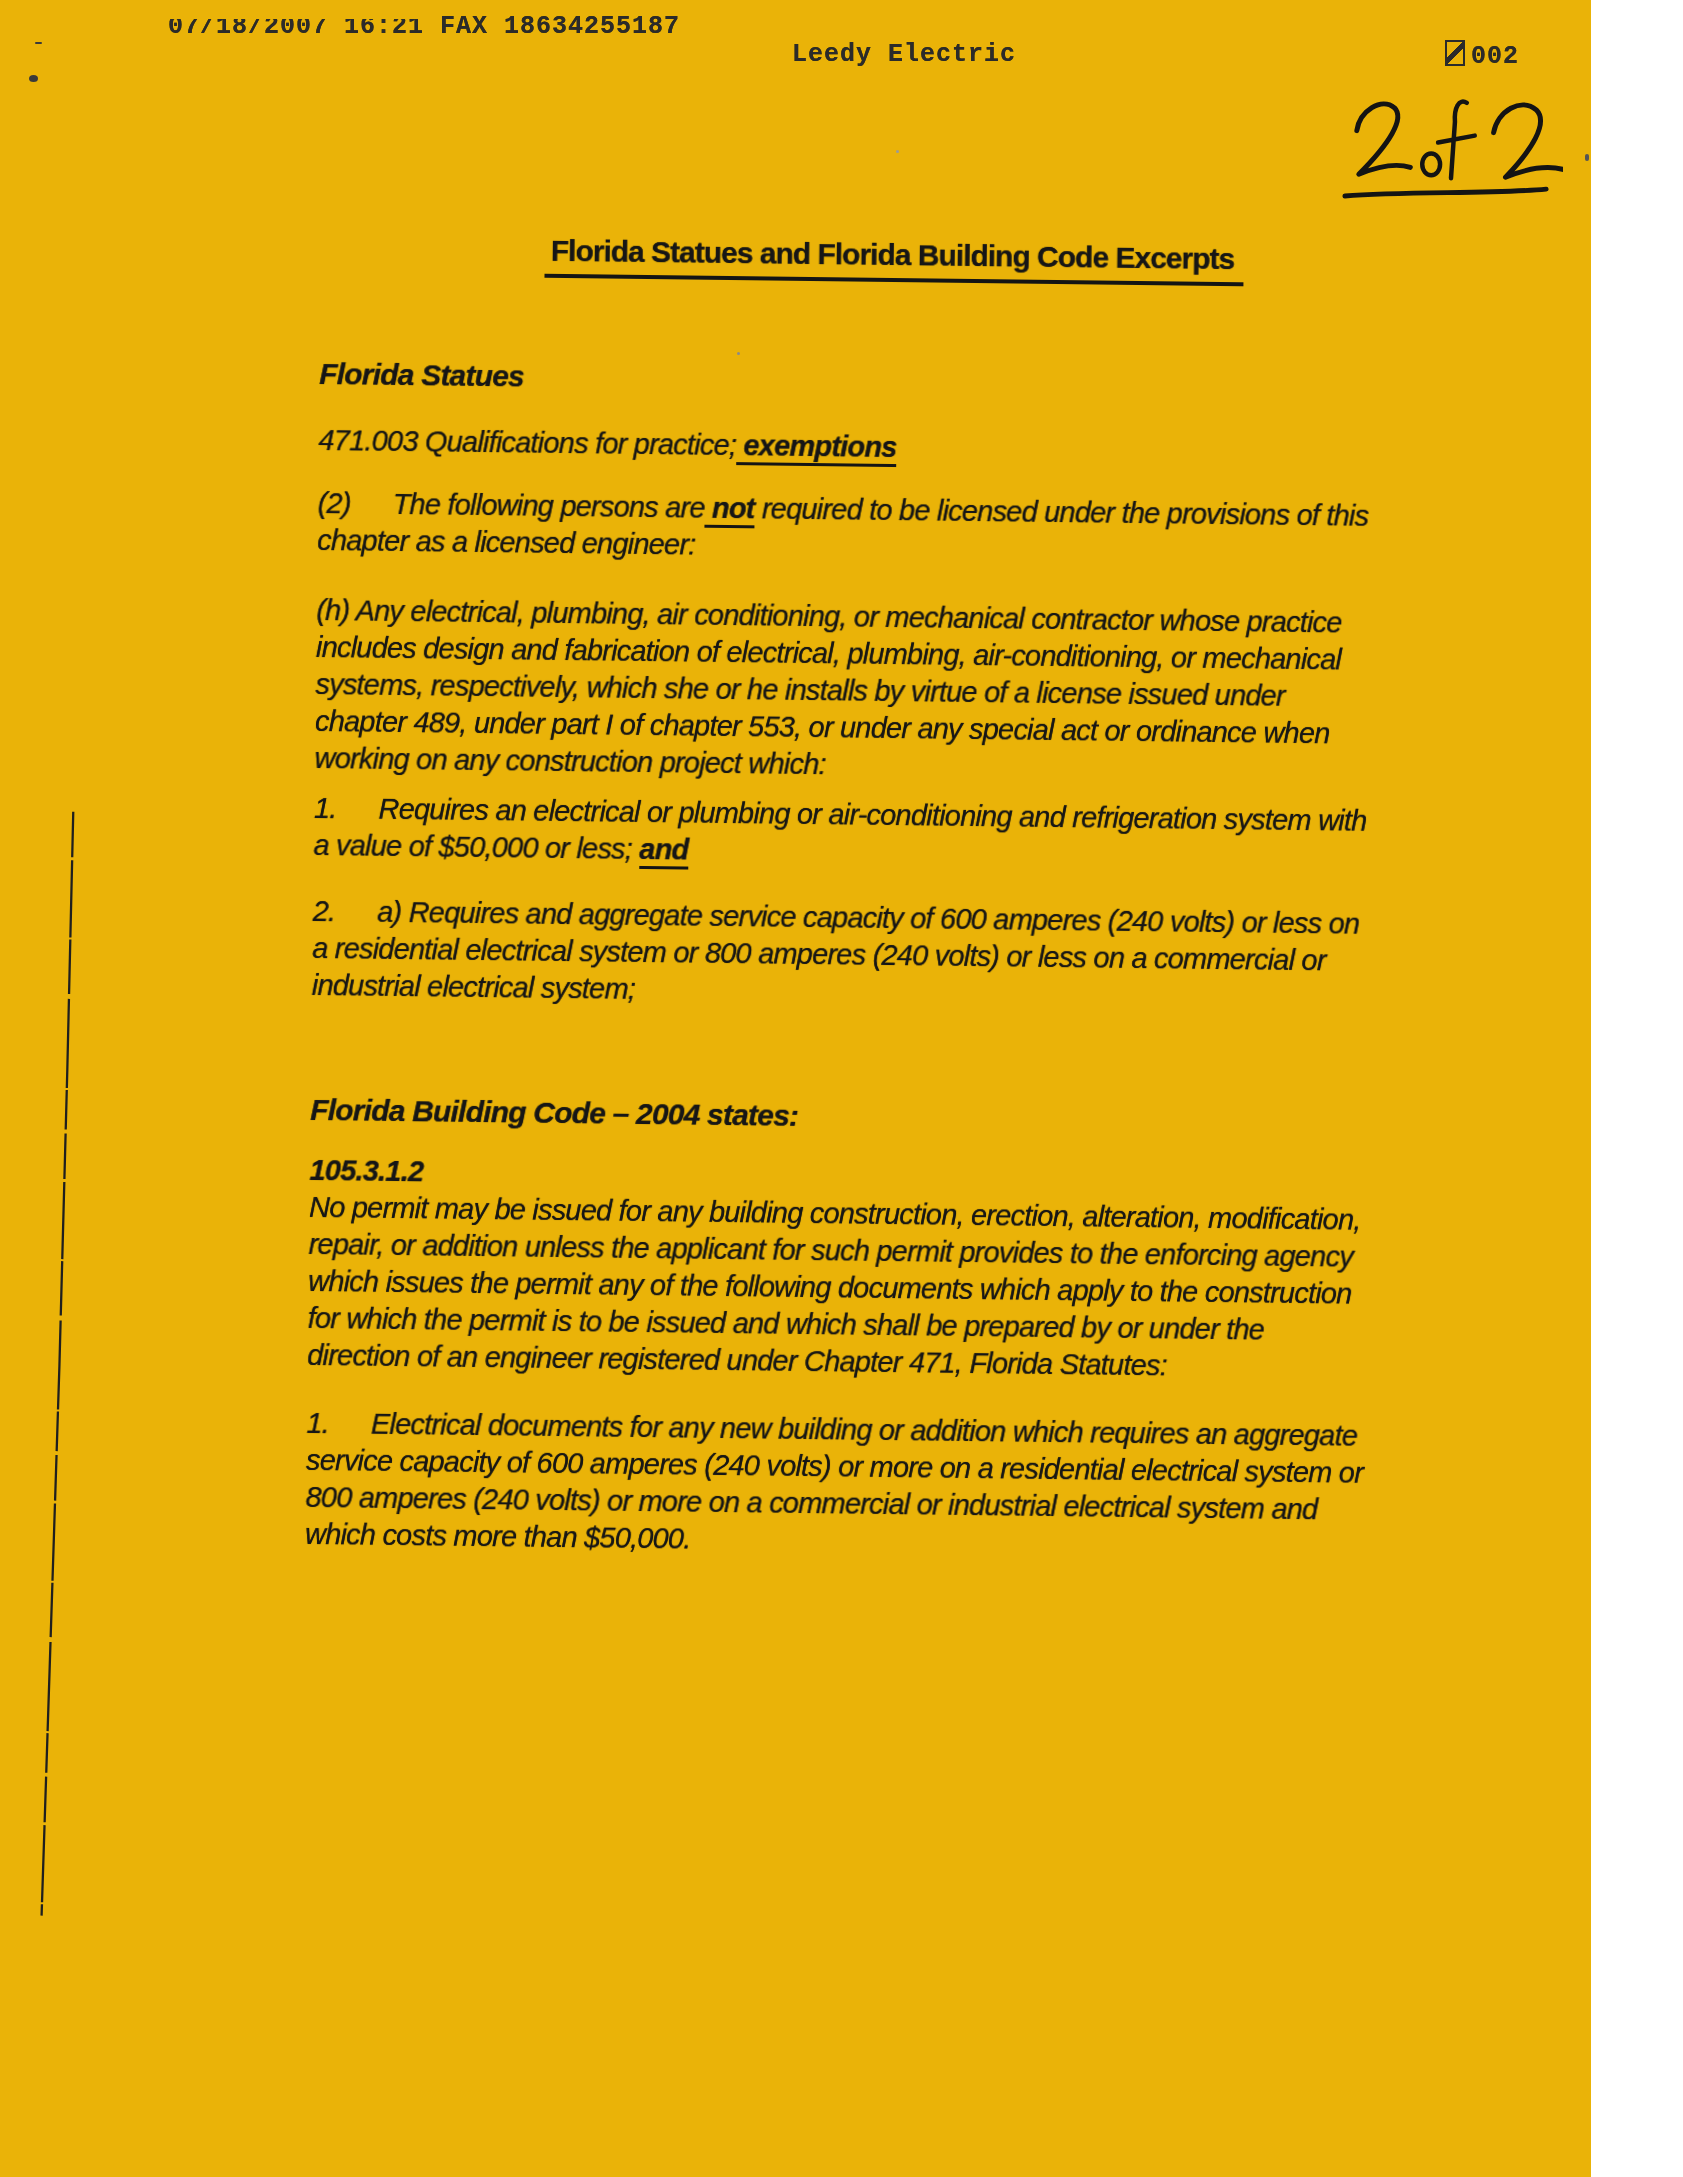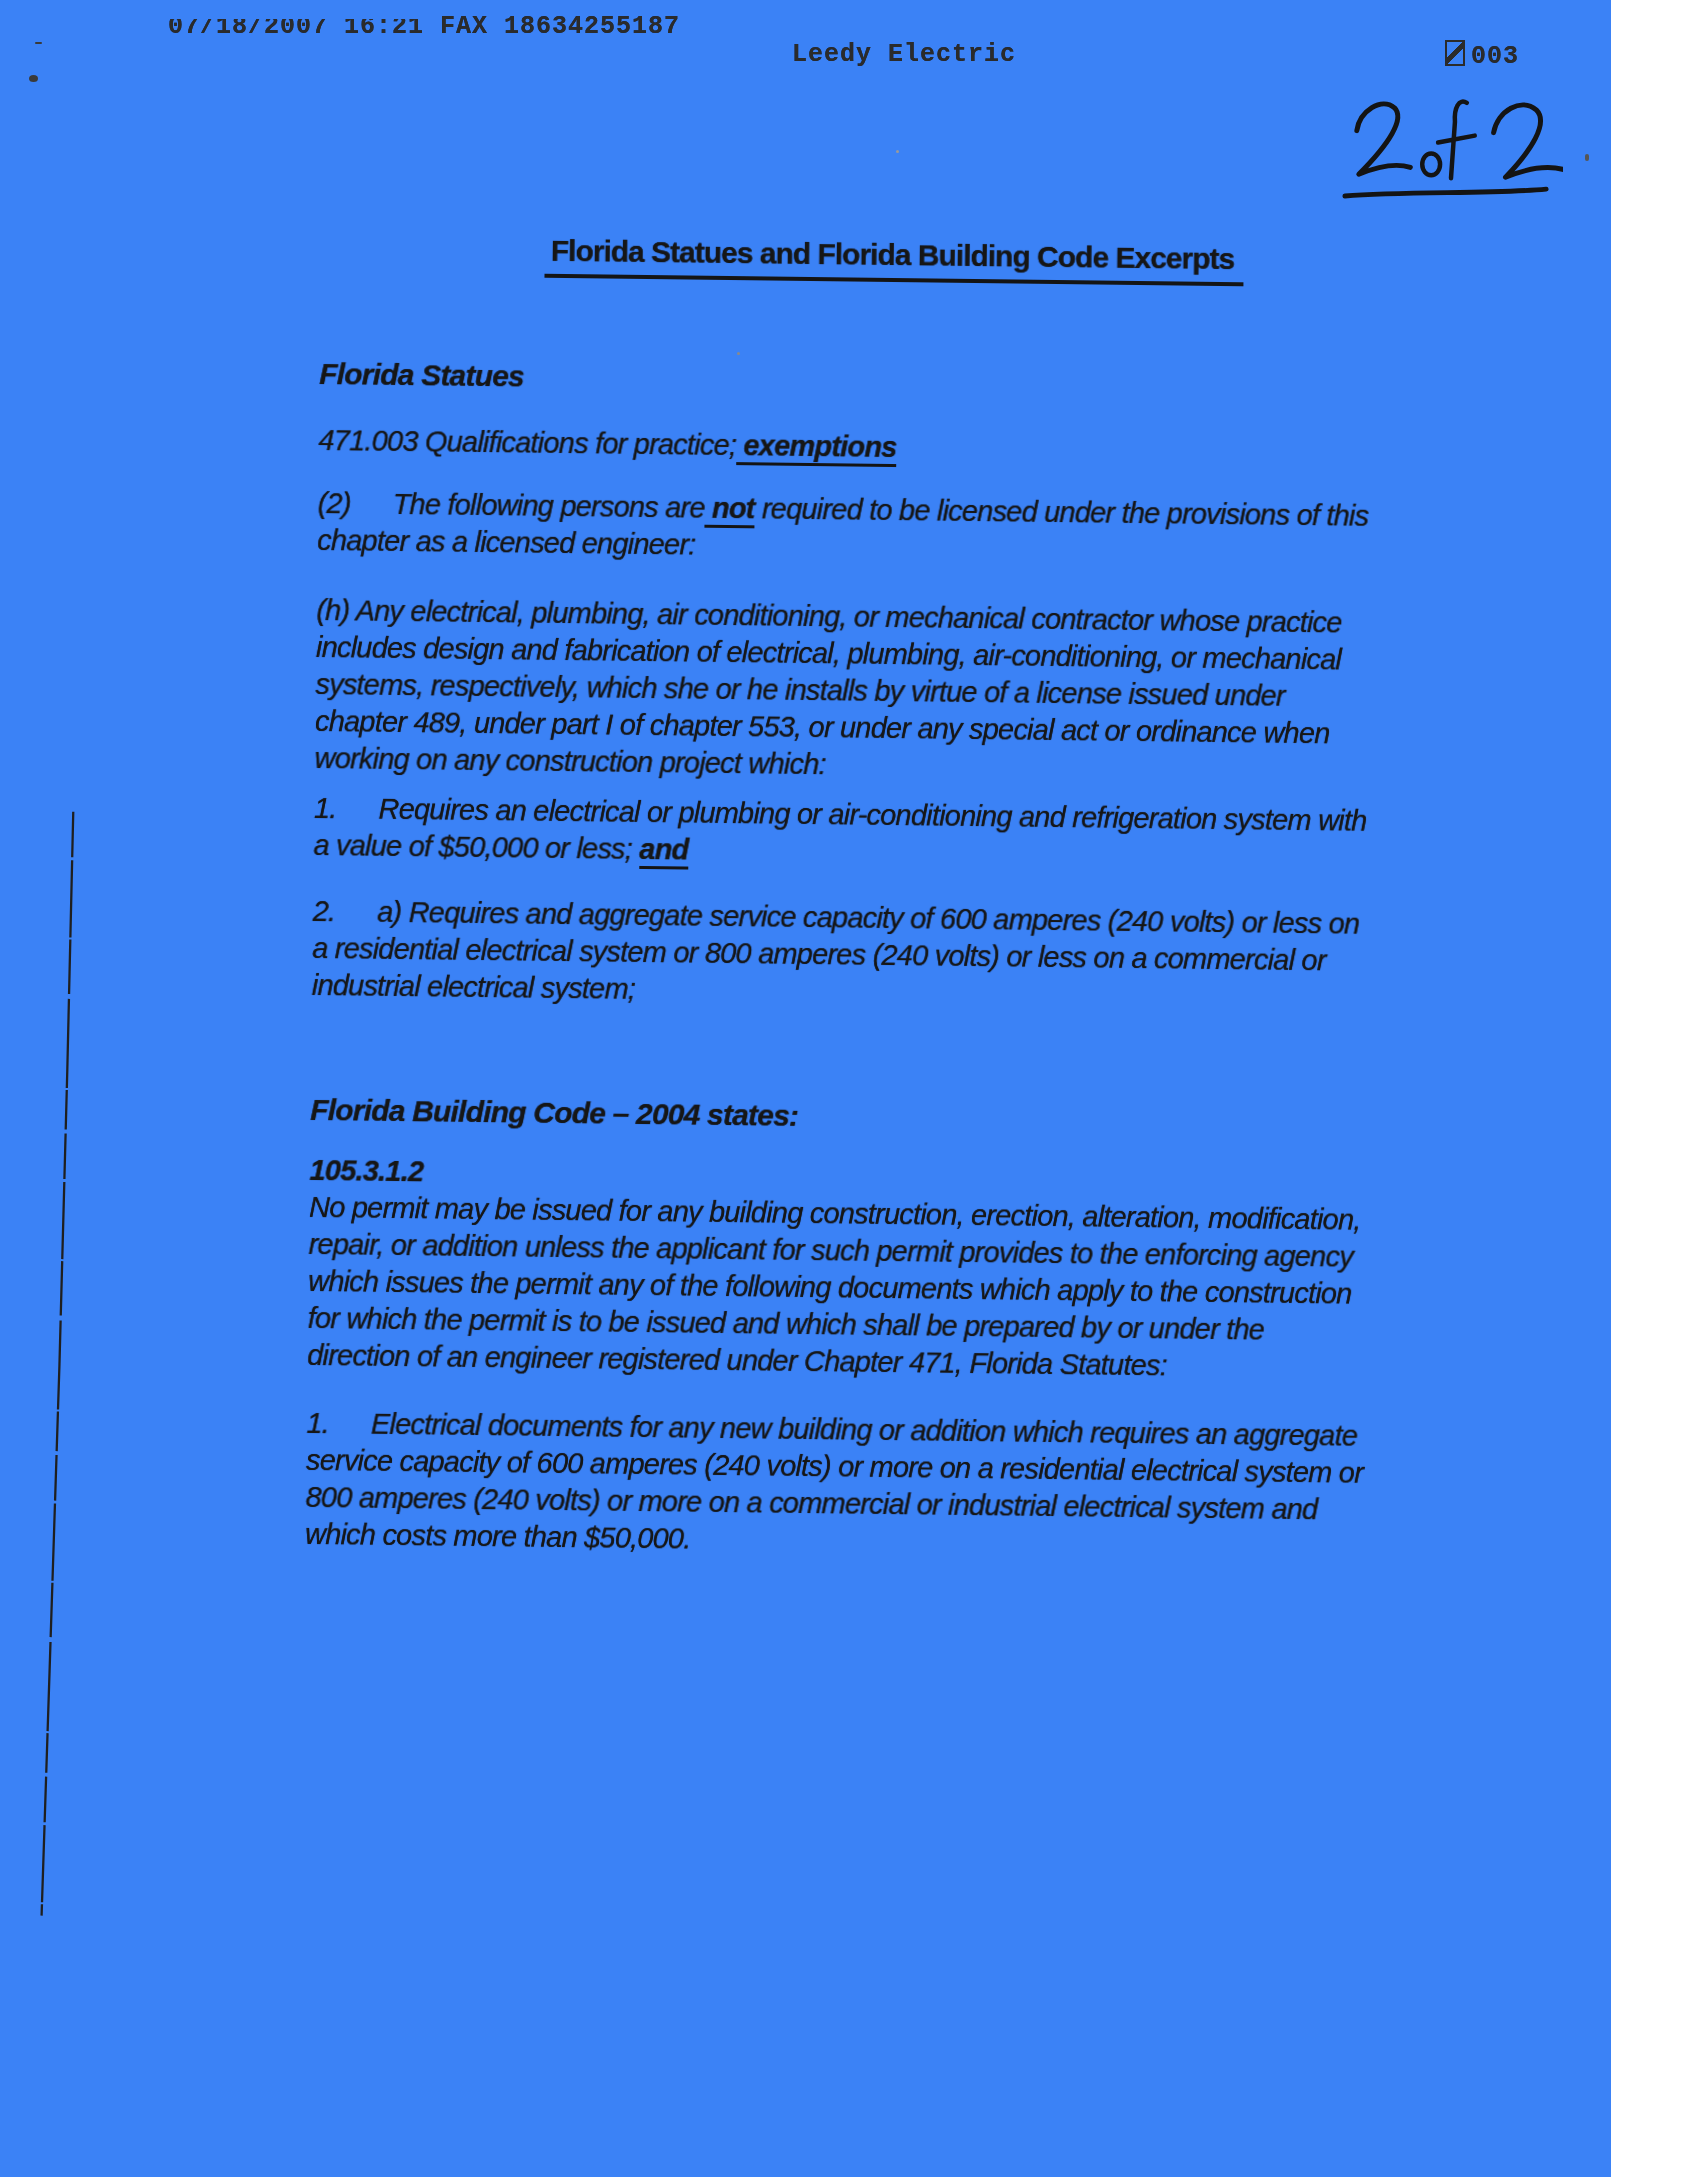--- a/index.html
+++ b/index.html
@@ -1,18 +1,18 @@
 <!DOCTYPE html>
 <html><head>
 <meta charset="utf-8">
 <style>
   html,body{margin:0;padding:0;background:#ffffff;}
   .page{
-    position:relative;width:1591px;height:2177px;background:#3b82f6;overflow:hidden;
-    font-family:"Liberation Sans",sans-serif;color:#161616;padding-left:20px;
+    position:relative;width:1591px;height:2177px;background:#eab308;overflow:hidden;
+    font-family:"Liberation Sans",sans-serif;color:#161616;
   }
   
   .fax-hdr span.hseg{
     position:absolute;font-family:"Liberation Mono","DejaVu Sans Mono",monospace;
     font-size:25px;letter-spacing:1px;color:#2b2b2b;font-weight:bold;white-space:nowrap;
     text-shadow:0 0 0.6px rgba(0,0,0,.65);
   }
   .hdr-date{left:168px;top:12px;}
   .hdr-date .cut{display:inline-block;clip-path:inset(24% 0 0 0);}
   .hdr-sender{left:792px;top:40px;}
@@ -50,21 +50,21 @@
   .speck{position:absolute;background:#3a3a3a;border-radius:50%;}
 </style>
 </head>
 <body>
 
 <div class="page">
 
   <div class="fax-hdr">
     <span class="hseg hdr-date"><span class="cut">07/18/2007 16:21</span><span> FAX 18634255187</span></span>
     <span class="hseg hdr-sender">Leedy Electric</span>
-    <span class="hseg hdr-pages"><span class="page-icon"></span><span>003</span></span>
+    <span class="hseg hdr-pages"><span class="page-icon"></span><span>002</span></span>
   </div>
 
   <svg class="handwriting" width="228" height="119" viewBox="0 0 230 120" fill="none" stroke="#141414" stroke-linecap="round" stroke-linejoin="round">
     <path d="M22,42 C25,22 47,8 60,19 C71,30 54,56 24,86 C41,79 60,74 76,79" stroke-width="5"></path>
     <ellipse cx="97" cy="76" rx="9" ry="11" stroke-width="4.5"></ellipse>
     <path d="M133,14 C125,9 120,19 121,33 L117,90 M104,54 L141,47" stroke-width="4.5"></path>
     <path d="M160,44 C164,22 188,8 203,21 C216,34 198,62 172,89 C194,80 218,76 236,83" stroke-width="5"></path>
     <path d="M10,108 C70,103 160,106 213,101" stroke-width="5"></path>
   </svg>
 

